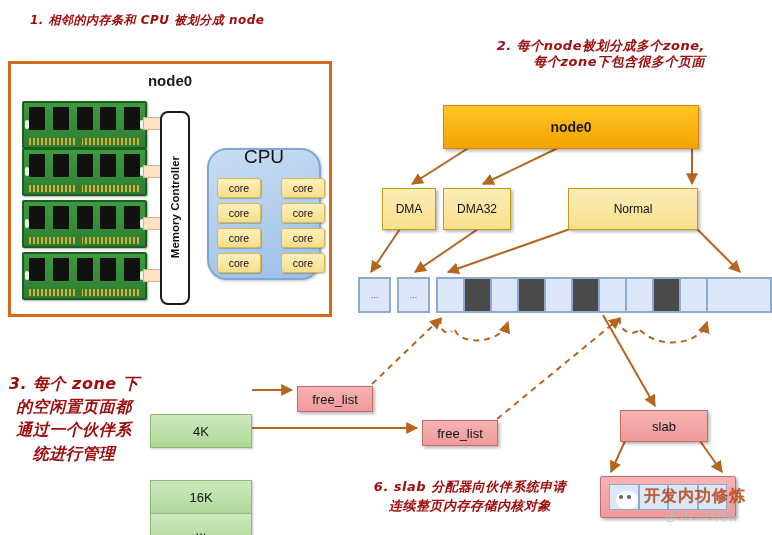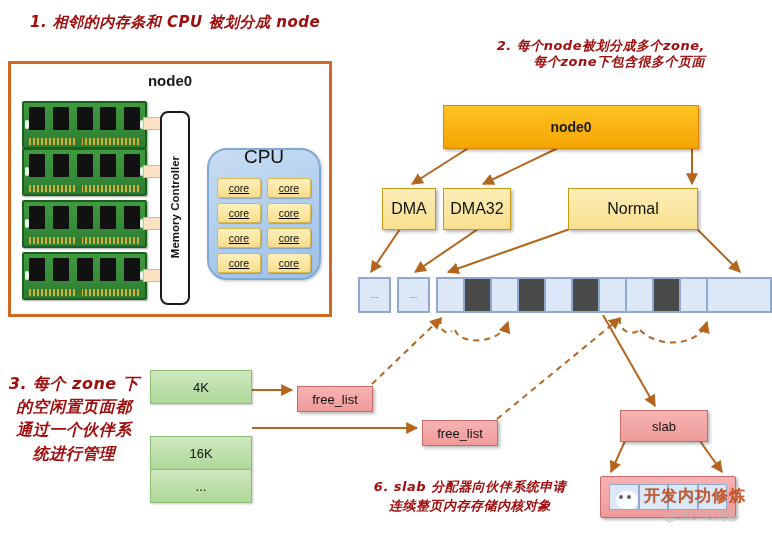--- a/index.html
+++ b/index.html
@@ -6,21 +6,21 @@
   body{width:772px;height:535px;position:relative;overflow:hidden;
        font-family:"Liberation Sans","DejaVu Sans",sans-serif;}
   #stage{position:absolute;left:0;top:0;width:772px;height:535px;}
 
   .abs{position:absolute;}
 
   
   .note{position:absolute;color:#a00d0d;font-weight:bold;font-style:italic;
         font-family:"DejaVu Sans","Liberation Sans",sans-serif;
         letter-spacing:.5px;line-height:1.25;white-space:pre-line;}
-  #note1{left:30px;top:13px;font-size:15px;}
+  #note1{left:30px;top:13px;font-size:12px;}
   #note2{left:405px;top:38px;font-size:13px;text-align:right;width:300px;}
   #note3{left:4px;top:372px;font-size:16px;width:140px;text-align:center;line-height:1.45;}
   #note4{left:330px;top:478px;font-size:13px;width:280px;text-align:center;line-height:1.45;}
 
   
   #nodePanel{left:8px;top:61px;width:324px;height:256px;background:#ffffff;
              border:3px solid #d2691e;box-sizing:border-box;}
   #nodePanelTitle{left:0;top:72px;width:340px;text-align:center;
                   font-size:15px;font-weight:bold;color:#1a1a1a;}
 
@@ -40,51 +40,51 @@
   #memctl{position:absolute;left:160px;top:111px;width:26px;height:190px;background:#fff;
           border:2px solid #1a1a1a;border-radius:8px;}
   #memctlTxt{position:absolute;left:-63px;top:88px;width:152px;text-align:center;
              transform:rotate(-90deg);font-size:11.5px;font-weight:bold;color:#111;line-height:1.05;}
 
   #cpuBox{position:absolute;left:207px;top:148px;width:110px;height:128px;
           background:linear-gradient(160deg,#c9ddf3,#9cc0e8);border:2px solid #7fa8d4;
           border-radius:20px;box-shadow:1px 1px 3px rgba(0,0,0,.25);}
   #cpuTitle{position:absolute;left:0;top:-4px;width:110px;text-align:center;font-size:19px;color:#111;}
   #coreGrid{position:absolute;left:8px;top:28px;width:94px;display:grid;
-            grid-template-columns:44px 44px;gap:5px 6px;text-decoration:underline;}
+            grid-template-columns:44px 44px;gap:5px 20px;}
   .core{height:18px;background:linear-gradient(#fdf0bd,#f7dd8c);border:1px solid #d9b84c;
         border-radius:3px;font-size:10.5px;color:#111;display:flex;align-items:center;
         justify-content:center;box-shadow:1px 1px 1px rgba(0,0,0,.2);}
 
   
   #zoneNode{left:443px;top:105px;width:254px;height:42px;background:linear-gradient(#ffc425,#f5a400);
             border:1px solid #d48806;box-shadow:2px 2px 3px rgba(0,0,0,.3);
             display:flex;align-items:center;justify-content:center;
             font-size:14px;font-weight:bold;color:#1a1a1a;}
   .zone{position:absolute;background:linear-gradient(#fcedb7,#f8e08e);border:1px solid #c79a16;
         box-shadow:2px 2px 3px rgba(0,0,0,.28);display:flex;align-items:center;
-        justify-content:center;font-size:16px;color:#111;}
+        justify-content:center;font-size:12px;color:#111;}
   #zoneDMA{left:382px;top:188px;width:52px;height:40px;}
   #zoneDMA32{left:443px;top:188px;width:66px;height:40px;}
   #zoneNormal{left:568px;top:188px;width:128px;height:40px;}
 
   #pagesRow{position:absolute;left:358px;top:277px;height:36px;}
   .pagegroup{position:absolute;top:0;height:36px;border:2px solid #8fa9d0;box-sizing:border-box;
              background:#dce8f8;display:flex;}
   .pcell{width:27px;height:32px;border-right:2px solid #8fa9d0;box-sizing:border-box;background:#dce8f8;
          display:flex;align-items:center;justify-content:center;font-size:9px;color:#4a6590;}
   .pcell:last-child{border-right:none;}
   .pcell.used{background:#4a4a4a;}
 
   
   #buddyBox{left:150px;top:370px;width:100px;height:130px;}
   .buddyCell{position:absolute;left:0;width:100px;height:32px;
              background:linear-gradient(#cfe8bf,#aed897);border:1px solid #8bbd72;
              box-shadow:1px 1px 2px rgba(0,0,0,.22);
-             display:flex;align-items:center;justify-content:center;font-size:13px;color:#111;}
+             display:flex;align-items:center;justify-content:center;font-size:13px;color:#111;margin-top:44px;}
 
   .redbox{position:absolute;background:linear-gradient(#f7b3b3,#ef9a9a);border:1px solid #c96a6a;
           box-shadow:2px 2px 3px rgba(0,0,0,.28);display:flex;align-items:center;
           justify-content:center;font-size:13px;color:#111;}
   #freeList1{left:297px;top:386px;width:74px;height:24px;}
   #freeList2{left:422px;top:420px;width:74px;height:24px;}
   #slabBox{left:620px;top:410px;width:86px;height:30px;}
 
   #slabPages{left:600px;top:476px;width:134px;height:40px;
              background:linear-gradient(#f7b3b3,#ef9a9a);border:1px solid #c96a6a;

